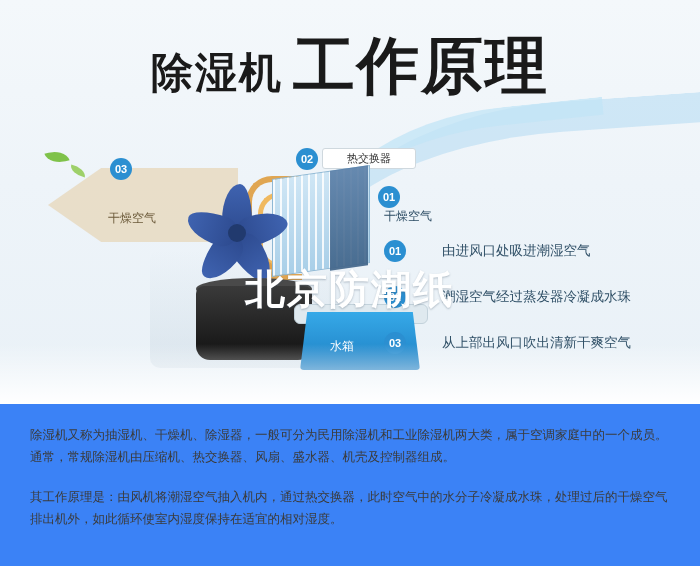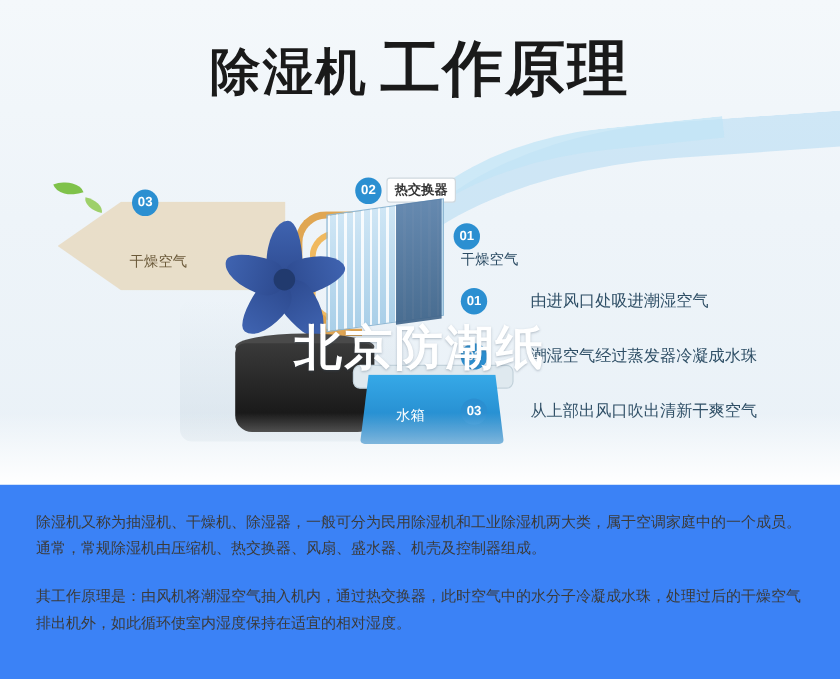--- a/index.html
+++ b/index.html
@@ -20,21 +20,21 @@
     content:"";position:absolute;left:0;bottom:0;width:700px;height:60px;
     background:linear-gradient(180deg,rgba(233,241,247,0) 0%,#ffffff 100%);
   }
   
   .title{
     position:absolute;left:0;top:24px;width:700px;text-align:center;
     font-size:46px;font-weight:bold;color:#1a1a1a;letter-spacing:2px;
     font-family:"Liberation Sans","DejaVu Sans",sans-serif;
   }
   .title .t1{font-size:42px;}
-  .title .t2{font-size:50px;margin-left:10px;}
+  .title .t2{font-size:62px;margin-left:10px;}
 
   
   .swoosh{
     position:absolute;right:-30px;top:105px;width:420px;height:230px;
     border-top-left-radius:260px 150px;
     border-top:30px solid rgba(168,214,240,0.55);
     border-left:0;
     transform:rotate(-4deg);
     opacity:.85;
   }
@@ -66,21 +66,21 @@
     position:absolute;width:22px;height:22px;border-radius:50%;
     background:#2b8fd1;color:#fff;font-size:11px;font-weight:bold;
     display:flex;align-items:center;justify-content:center;
   }
   .b03{left:110px;top:158px;}
   .b02{left:296px;top:148px;}
   .b01{left:378px;top:186px;}
 
   .chip{
     position:absolute;background:#ffffff;border:1px solid #cfd8de;border-radius:3px;
-    font-size:11px;color:#333;padding:2px 6px;font-weight:bold;
+    font-size:11px;color:#333;padding:2px 24px;
   }
   .chip-hx{left:322px;top:148px;}
 
   .side-label{position:absolute;font-size:12px;color:#2a4a63;}
   .lbl-wet{left:384px;top:208px;color:#2b4b63;}
 
   
   .fan{position:absolute;left:176px;top:170px;width:120px;height:110px;}
   .blade{position:absolute;left:46px;top:14px;width:30px;height:52px;
     background:linear-gradient(180deg,#3f63b0,#2d4a8f);

